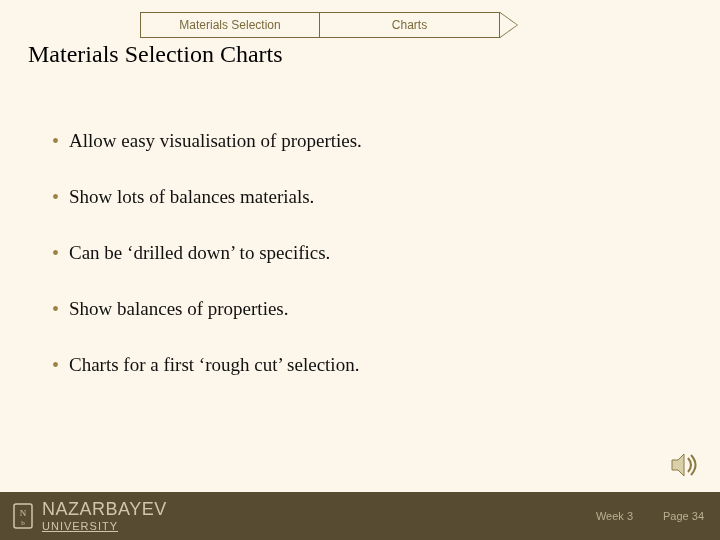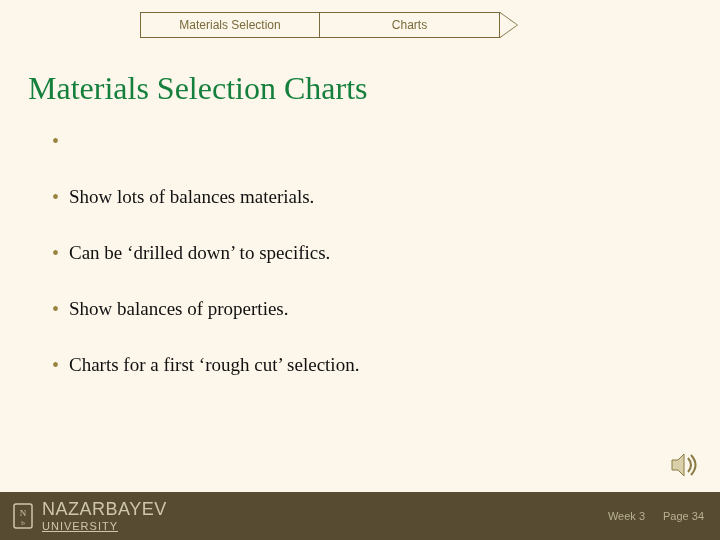--- a/index.html
+++ b/index.html
@@ -40,24 +40,24 @@
     content: "";
     position: absolute;
     left: -18px; top: -12px;
     width: 0; height: 0;
     border-top: 12px solid transparent;
     border-bottom: 12px solid transparent;
     border-left: 17px solid #fdf7eb;
   }
   .title {
     position: absolute;
-    top: 70px;
+    top: 41px;
     left: 28px;
-    font-size: 32px;
-    color: #15803d;
+    font-size: 24px;
+    color: #000000;
     font-weight: normal;
   }
   .bullets {
     position: absolute;
     top: 130px;
     left: 52px;
     right: 40px;
   }
   .bullet {
     display: flex;
@@ -101,21 +101,21 @@
     left: 0; right: 0;
     text-align: center;
     top: 17px;
     font-size: 10px;
     color: #b9b092;
   }
   .footer-right {
     position: absolute;
     right: 16px;
     display: flex;
-    gap: 18px;
+    gap: 30px;
     align-items: center;
     font-size: 11px;
     color: #b9b092;
   }
   .audio-icon {
     position: absolute;
     right: 18px;
     bottom: 58px;
     width: 34px; height: 34px;
   }
@@ -127,20 +127,21 @@
   <div class="crumb">Materials Selection</div>
   <div class="crumb">Charts</div>
   <div class="chevron"></div>
 </div>
 
 <h1 class="title">Materials Selection Charts</h1>
 
 <div class="bullets">
   <div class="bullet">
     <span class="dot">•</span>
+    <span>Allow easy visualisation of properties.</span>
   </div>
   <div class="bullet">
     <span class="dot">•</span>
     <span>Show lots of balances materials.</span>
   </div>
   <div class="bullet">
     <span class="dot">•</span>
     <span>Can be ‘drilled down’ to specifics.</span>
   </div>
   <div class="bullet">

